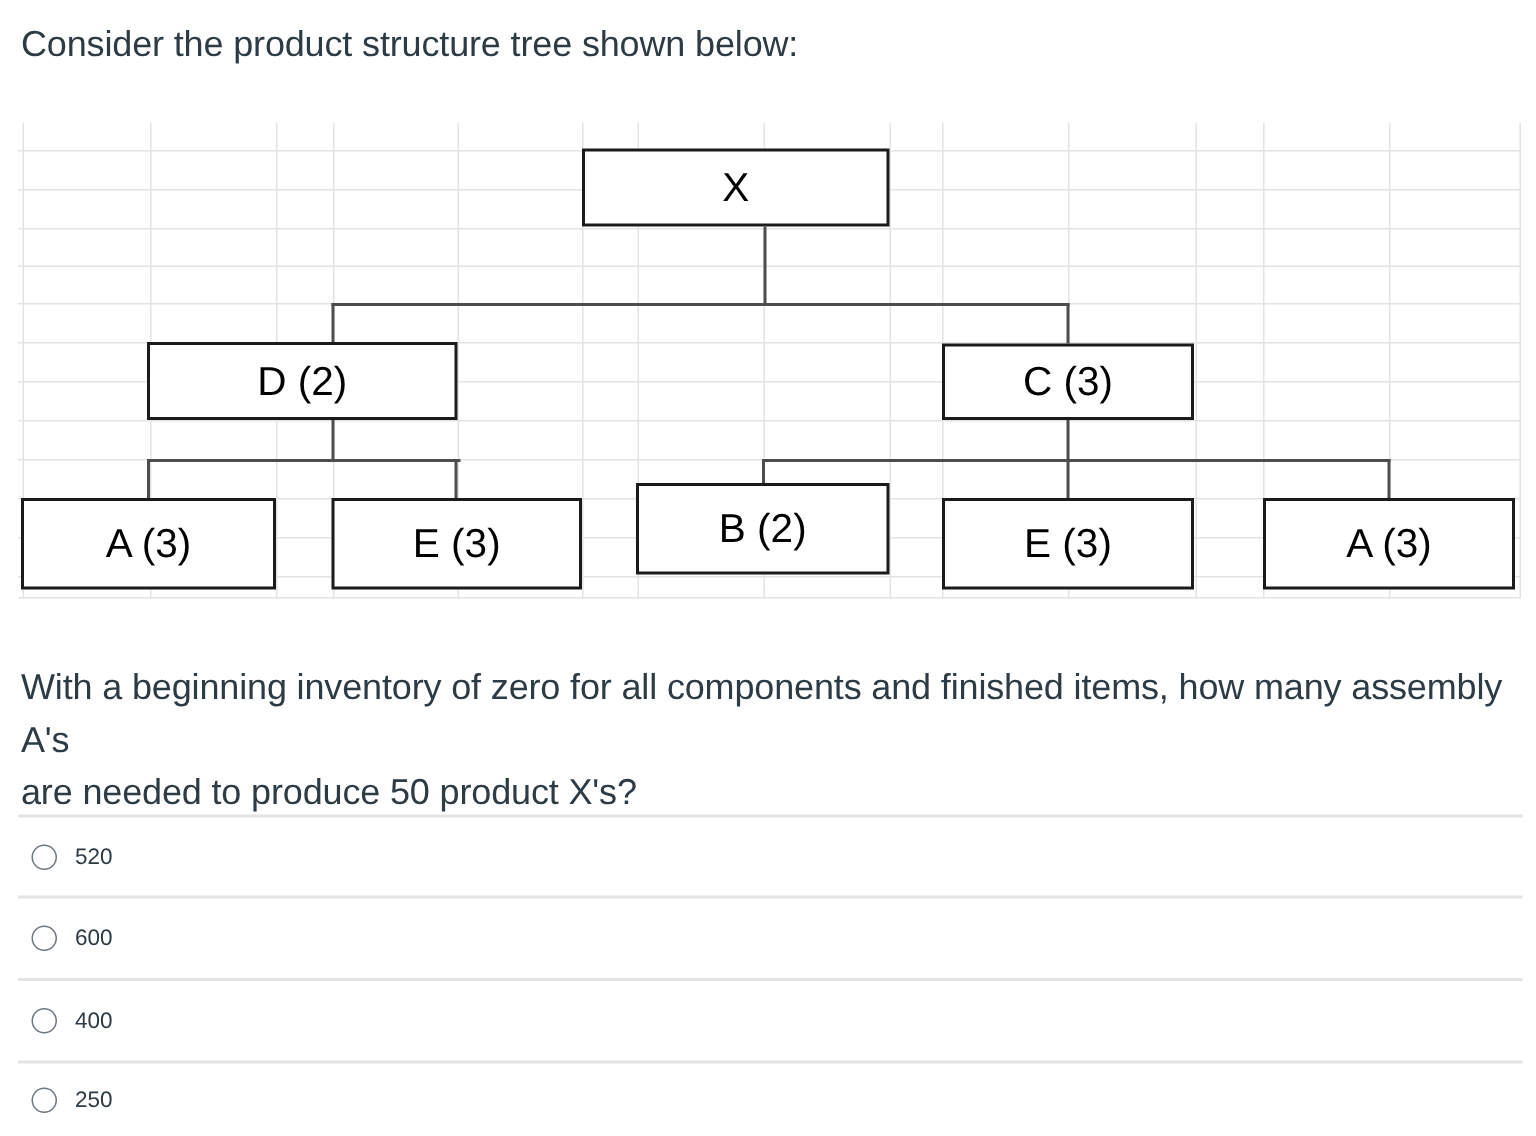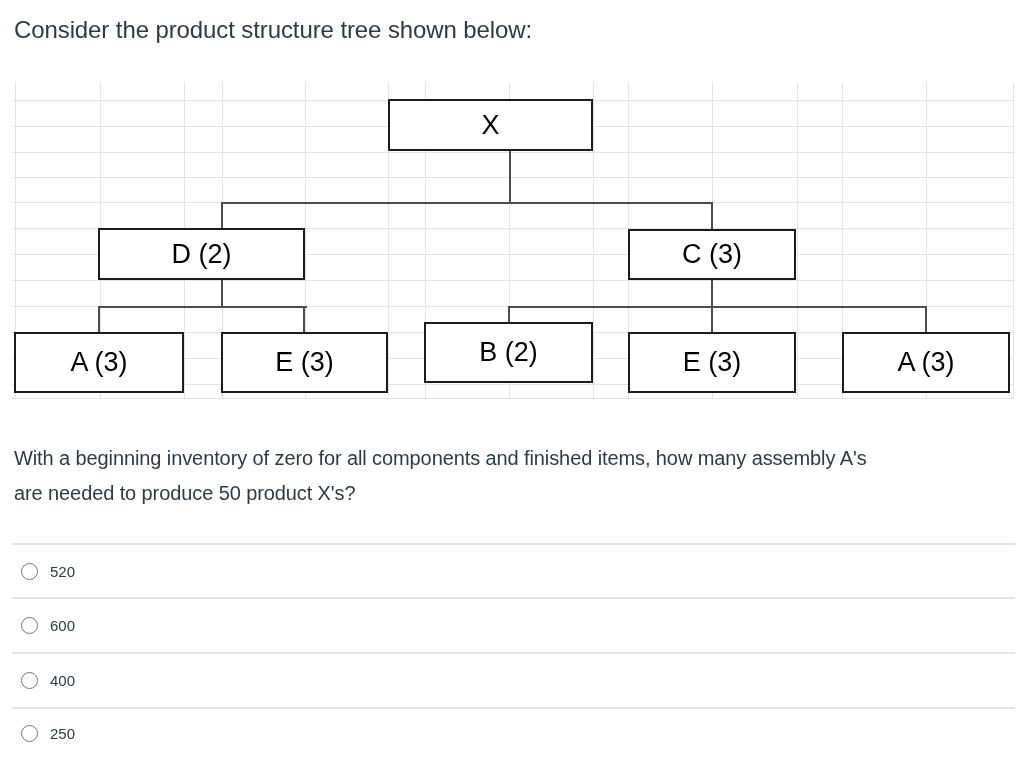--- a/index.html
+++ b/index.html
@@ -24,21 +24,21 @@
   .n1{left:98px;top:228px;width:207px;height:52px;}
   .n2{left:628px;top:229px;width:168px;height:51px;}
   .n3{left:14px;top:332px;width:170px;height:61px;}
   .n4{left:221px;top:332px;width:167px;height:61px;}
   .n5{left:424px;top:322px;width:169px;height:61px;}
   .n6{left:628px;top:332px;width:168px;height:61px;}
   .n7{left:842px;top:332px;width:168px;height:61px;}
   
   .question{
     position:absolute;left:14px;top:441px;margin:0;width:1000px;
-    font-size:20px;line-height:35px;letter-spacing:-0.1px;color:#2d3b45;
+    font-size:24px;line-height:35px;letter-spacing:-0.1px;color:#2d3b45;
   }
   
   .option{
     position:absolute;left:12px;width:1003px;height:53px;
     border-top:2px solid #e4e4e4;display:flex;align-items:center;cursor:pointer;
   }
   .o0{top:543px;} .o1{top:597px;} .o2{top:652px;} .o3{top:707px;height:48px;}
   .radio{
     box-sizing:border-box;width:17px;height:17px;margin-left:9px;
     border:1.5px solid #6f777f;border-radius:50%;background:#ffffff;flex:none;

